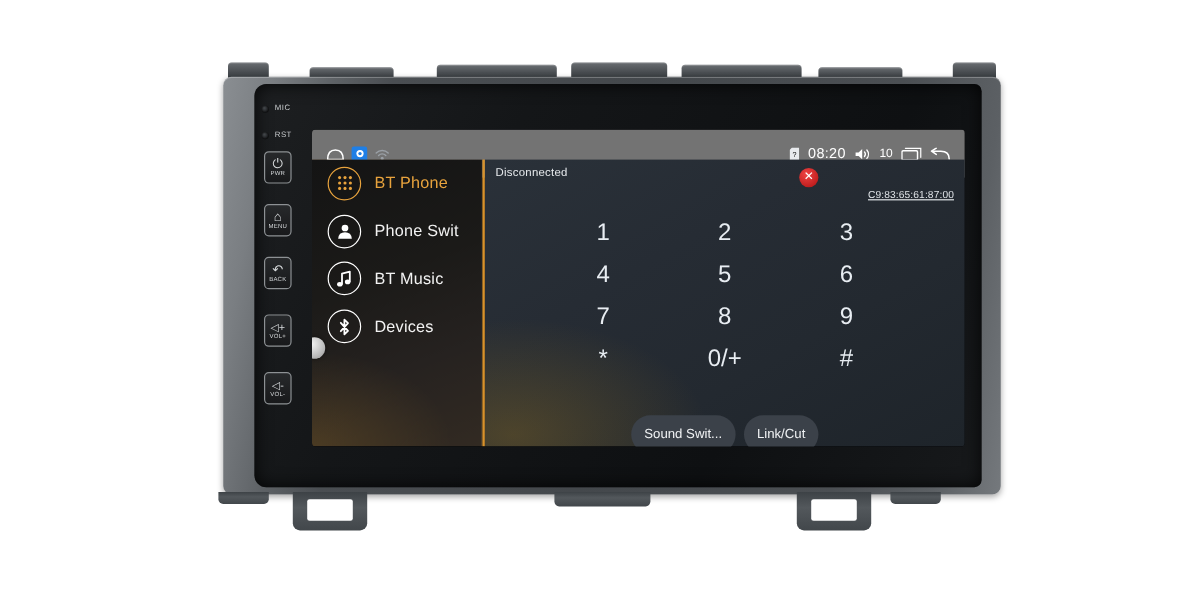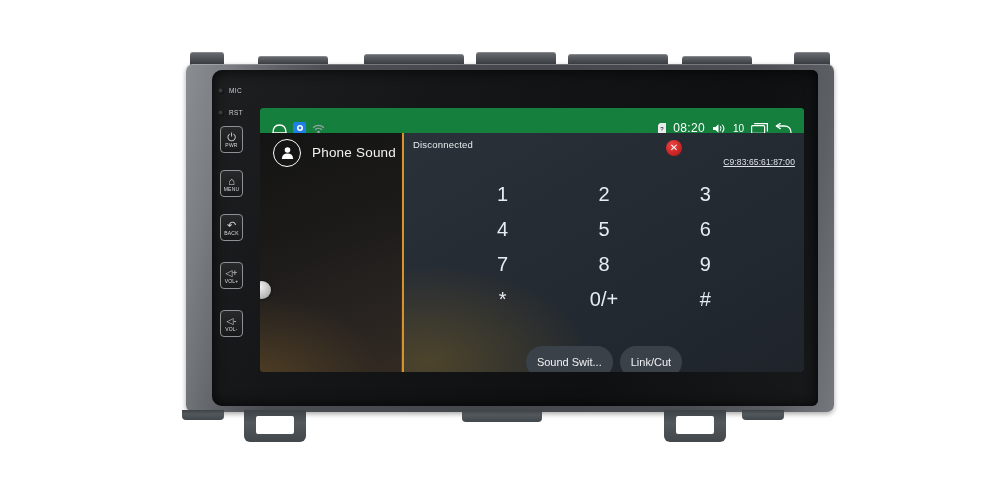--- a/index.html
+++ b/index.html
@@ -74,21 +74,21 @@
     position:absolute;left:74px;top:44px;width:544px;height:264px;
     background:#0b0d10;
     border-radius:3px;
     overflow:hidden;
     box-shadow:inset 0 0 0 1px #000;
   }
 
   
   #statusbar{
     position:absolute;left:0;top:0;width:100%;height:40px;
-    background:#15803d;display:flex;align-items:center;
+    background:#737373;display:flex;align-items:center;
     color:#fff;font-size:10px;
   }
   #sb-left{display:flex;align-items:center;gap:6px;padding-left:12px;}
   #sb-right{margin-left:auto;display:flex;align-items:center;gap:7px;padding-right:12px;}
   .sb-ic{display:flex;align-items:center;}
   .chip-blue{
     width:13px;height:13px;background:#1f7fe6;border-radius:2px;
     display:flex;align-items:center;justify-content:center;
   }
   .sb-time{font-size:12px;letter-spacing:.3px;}
@@ -280,32 +280,68 @@
                 <path d="M5.2 0.4 L1.3 3 L5.2 5.6" fill="none" stroke="#fff" stroke-width="1.3" stroke-linecap="round" stroke-linejoin="round"></path>
               </svg>
           </span>
         </div>
       </div>
 
       <div id="body">
 
         <div id="sidebar">
 
+          <div class="side-item active">
+            <span class="side-ic">
+              <svg width="15" height="15" viewBox="0 0 15 15">
+                  <g fill="currentColor">
+                    <circle cx="3" cy="3" r="1.3"></circle>
+                    <circle cx="7.5" cy="3" r="1.3"></circle>
+                    <circle cx="12" cy="3" r="1.3"></circle>
+                    <circle cx="3" cy="7.5" r="1.3"></circle>
+                    <circle cx="7.5" cy="7.5" r="1.3"></circle>
+                    <circle cx="12" cy="7.5" r="1.3"></circle>
+                    <circle cx="3" cy="12" r="1.3"></circle>
+                    <circle cx="7.5" cy="12" r="1.3"></circle>
+                    <circle cx="12" cy="12" r="1.3"></circle>
+                  </g>
+                </svg>
+            </span>
+            <span class="side-lbl">BT Phone</span>
+          </div>
 
           <div class="side-item">
             <span class="side-ic">
               <svg width="15" height="15" viewBox="0 0 15 15">
                   <circle cx="7.5" cy="5" r="2.8" fill="currentColor"></circle>
                   <path d="M1.8 14 Q2.2 8.6 7.5 8.6 Q12.8 8.6 13.2 14 Z" fill="currentColor"></path>
                 </svg>
             </span>
-            <span class="side-lbl">Phone Sound</span>
-          </div>
-
-
+            <span class="side-lbl">Phone Swit</span>
+          </div>
+
+          <div class="side-item">
+            <span class="side-ic">
+              <svg width="14" height="15" viewBox="0 0 14 15">
+                  <path d="M5 11.5 V3 L11.5 1.3 V9.6" fill="none" stroke="currentColor" stroke-width="1.5" stroke-linecap="round" stroke-linejoin="round"></path>
+                  <ellipse cx="3.2" cy="11.8" rx="2.3" ry="1.9" fill="currentColor"></ellipse>
+                  <ellipse cx="9.7" cy="9.9" rx="2.3" ry="1.9" fill="currentColor"></ellipse>
+                </svg>
+            </span>
+            <span class="side-lbl">BT Music</span>
+          </div>
+
+          <div class="side-item">
+            <span class="side-ic">
+              <svg width="12" height="15" viewBox="0 0 12 15">
+                  <path d="M3 4 L9 10.8 L6 13.6 V1.4 L9 4.2 L3 11" fill="none" stroke="currentColor" stroke-width="1.5" stroke-linecap="round" stroke-linejoin="round"></path>
+                </svg>
+            </span>
+            <span class="side-lbl">Devices</span>
+          </div>
 
 
 
           <div id="scrollknob"></div>
         </div>
 
         <div id="panel">
 
           <div id="panel-top">
             <span id="disc-lbl">Disconnected</span>

